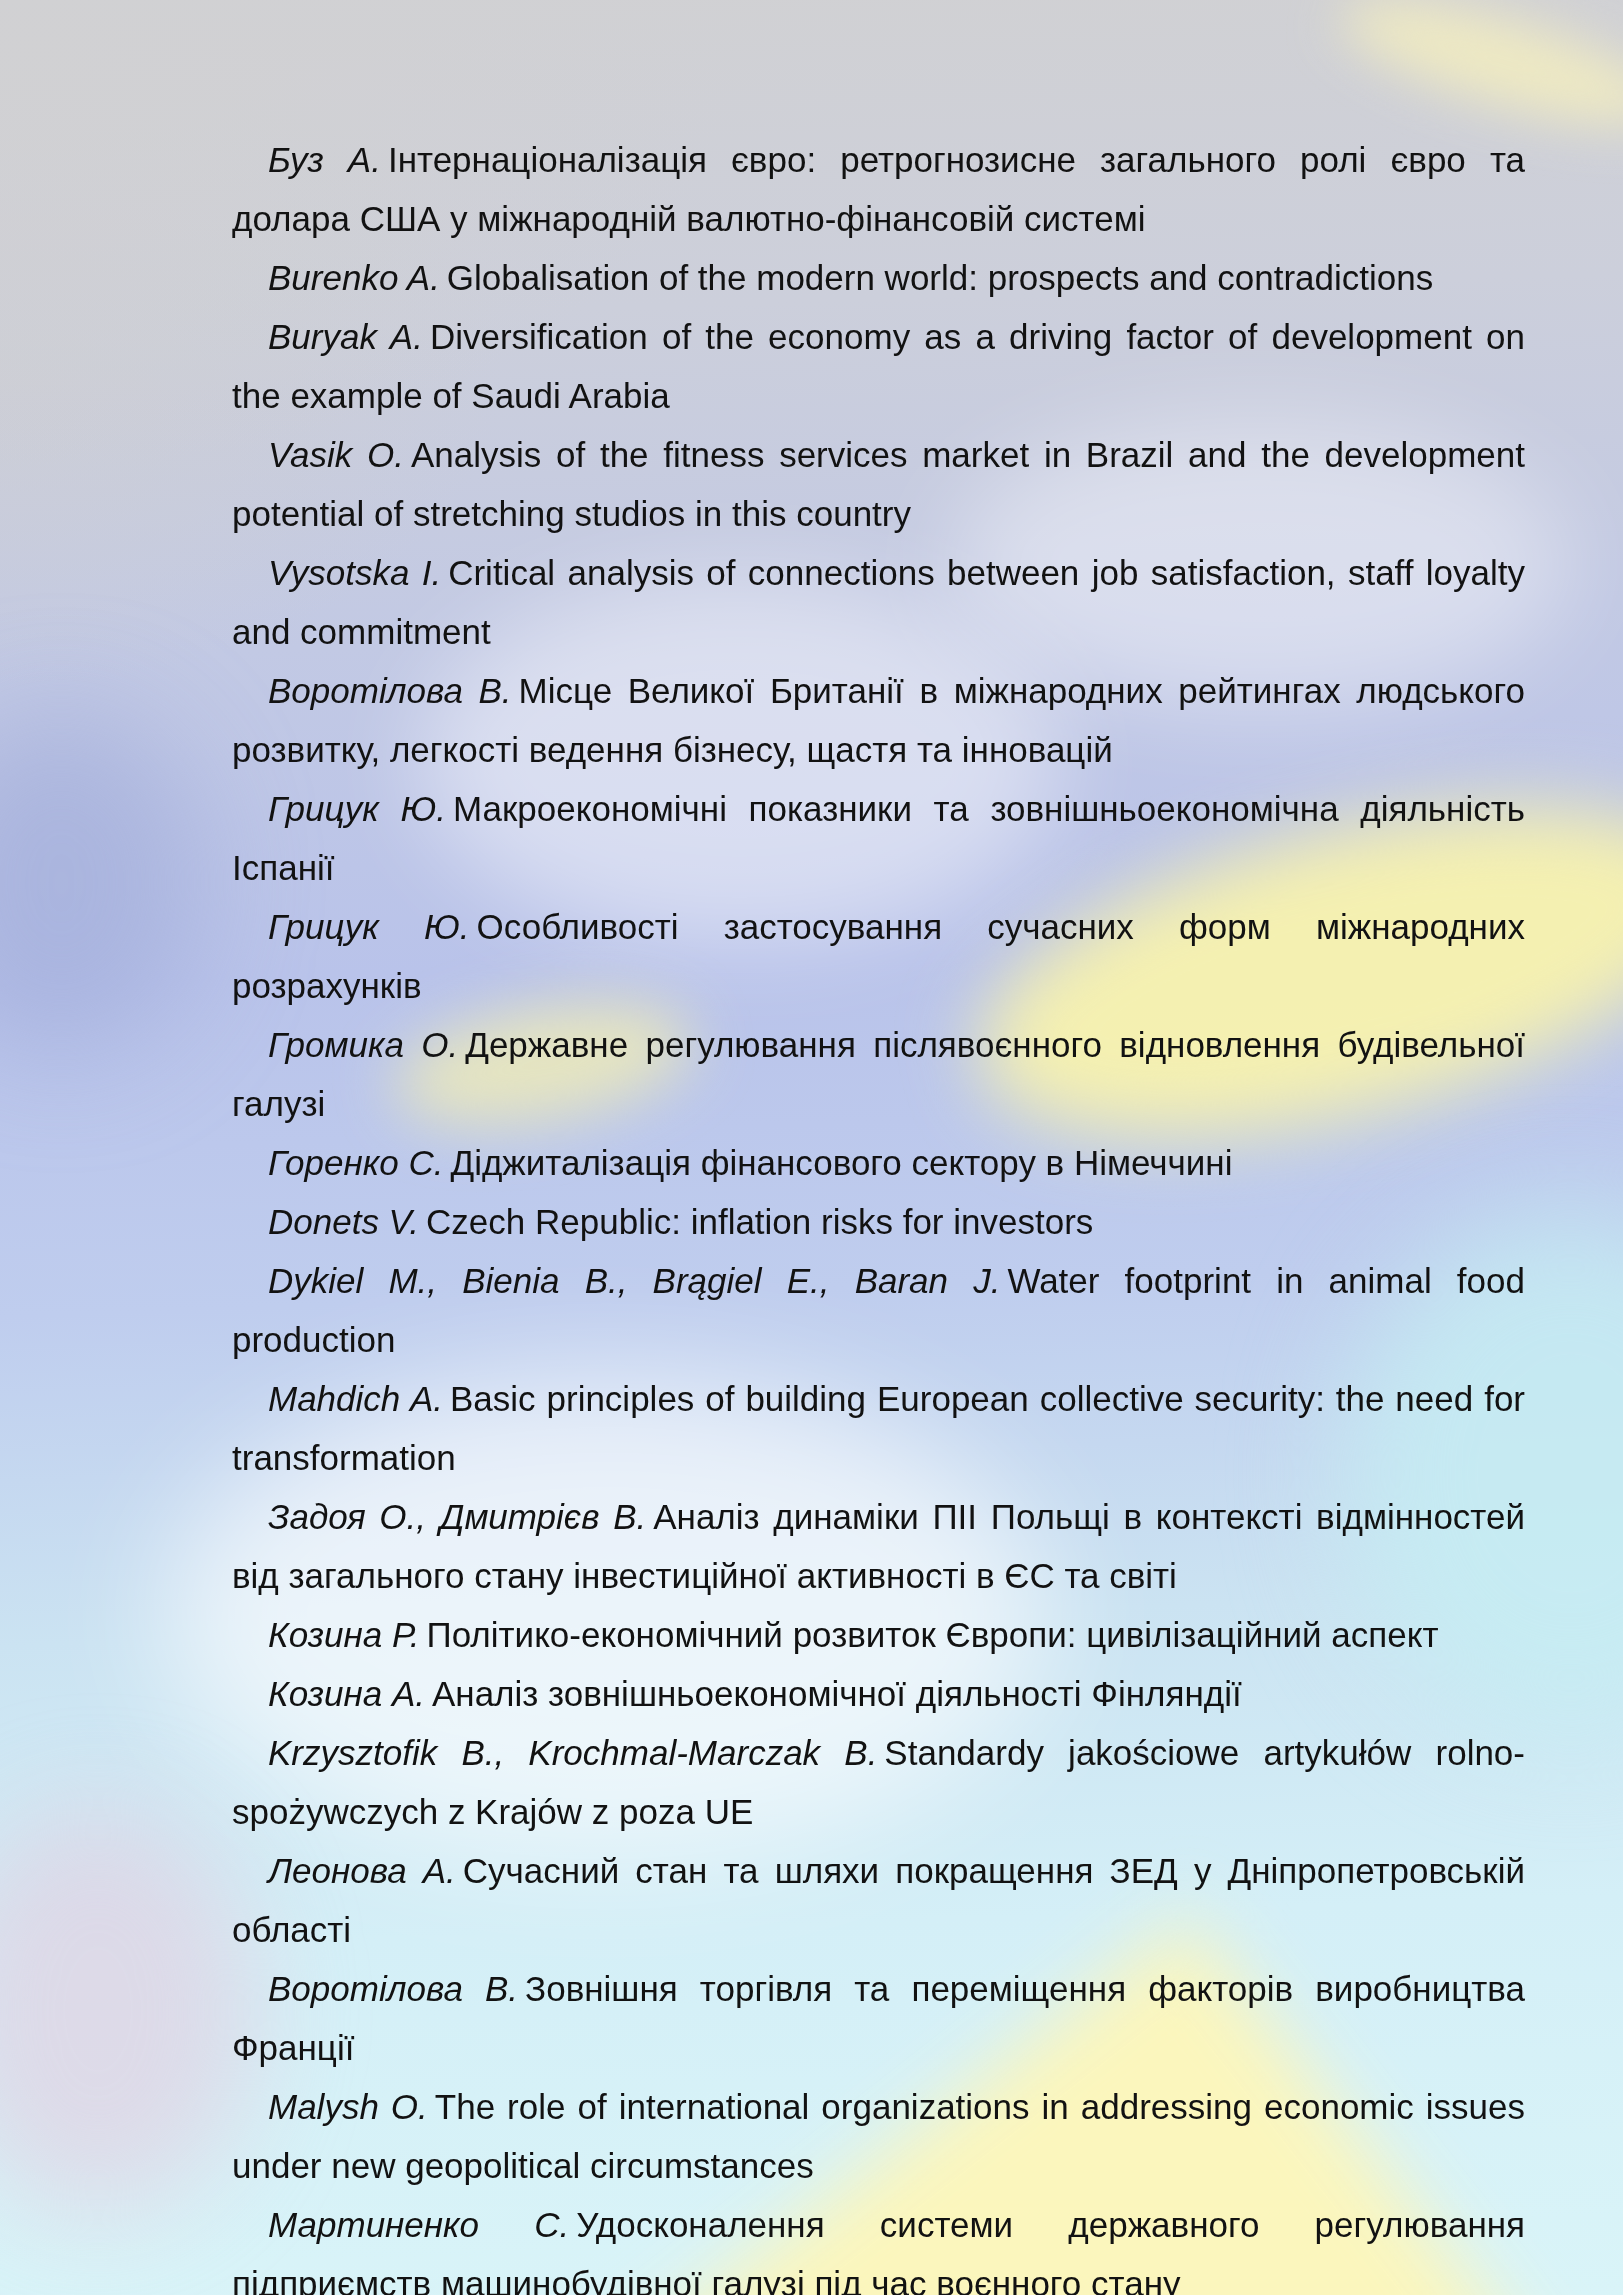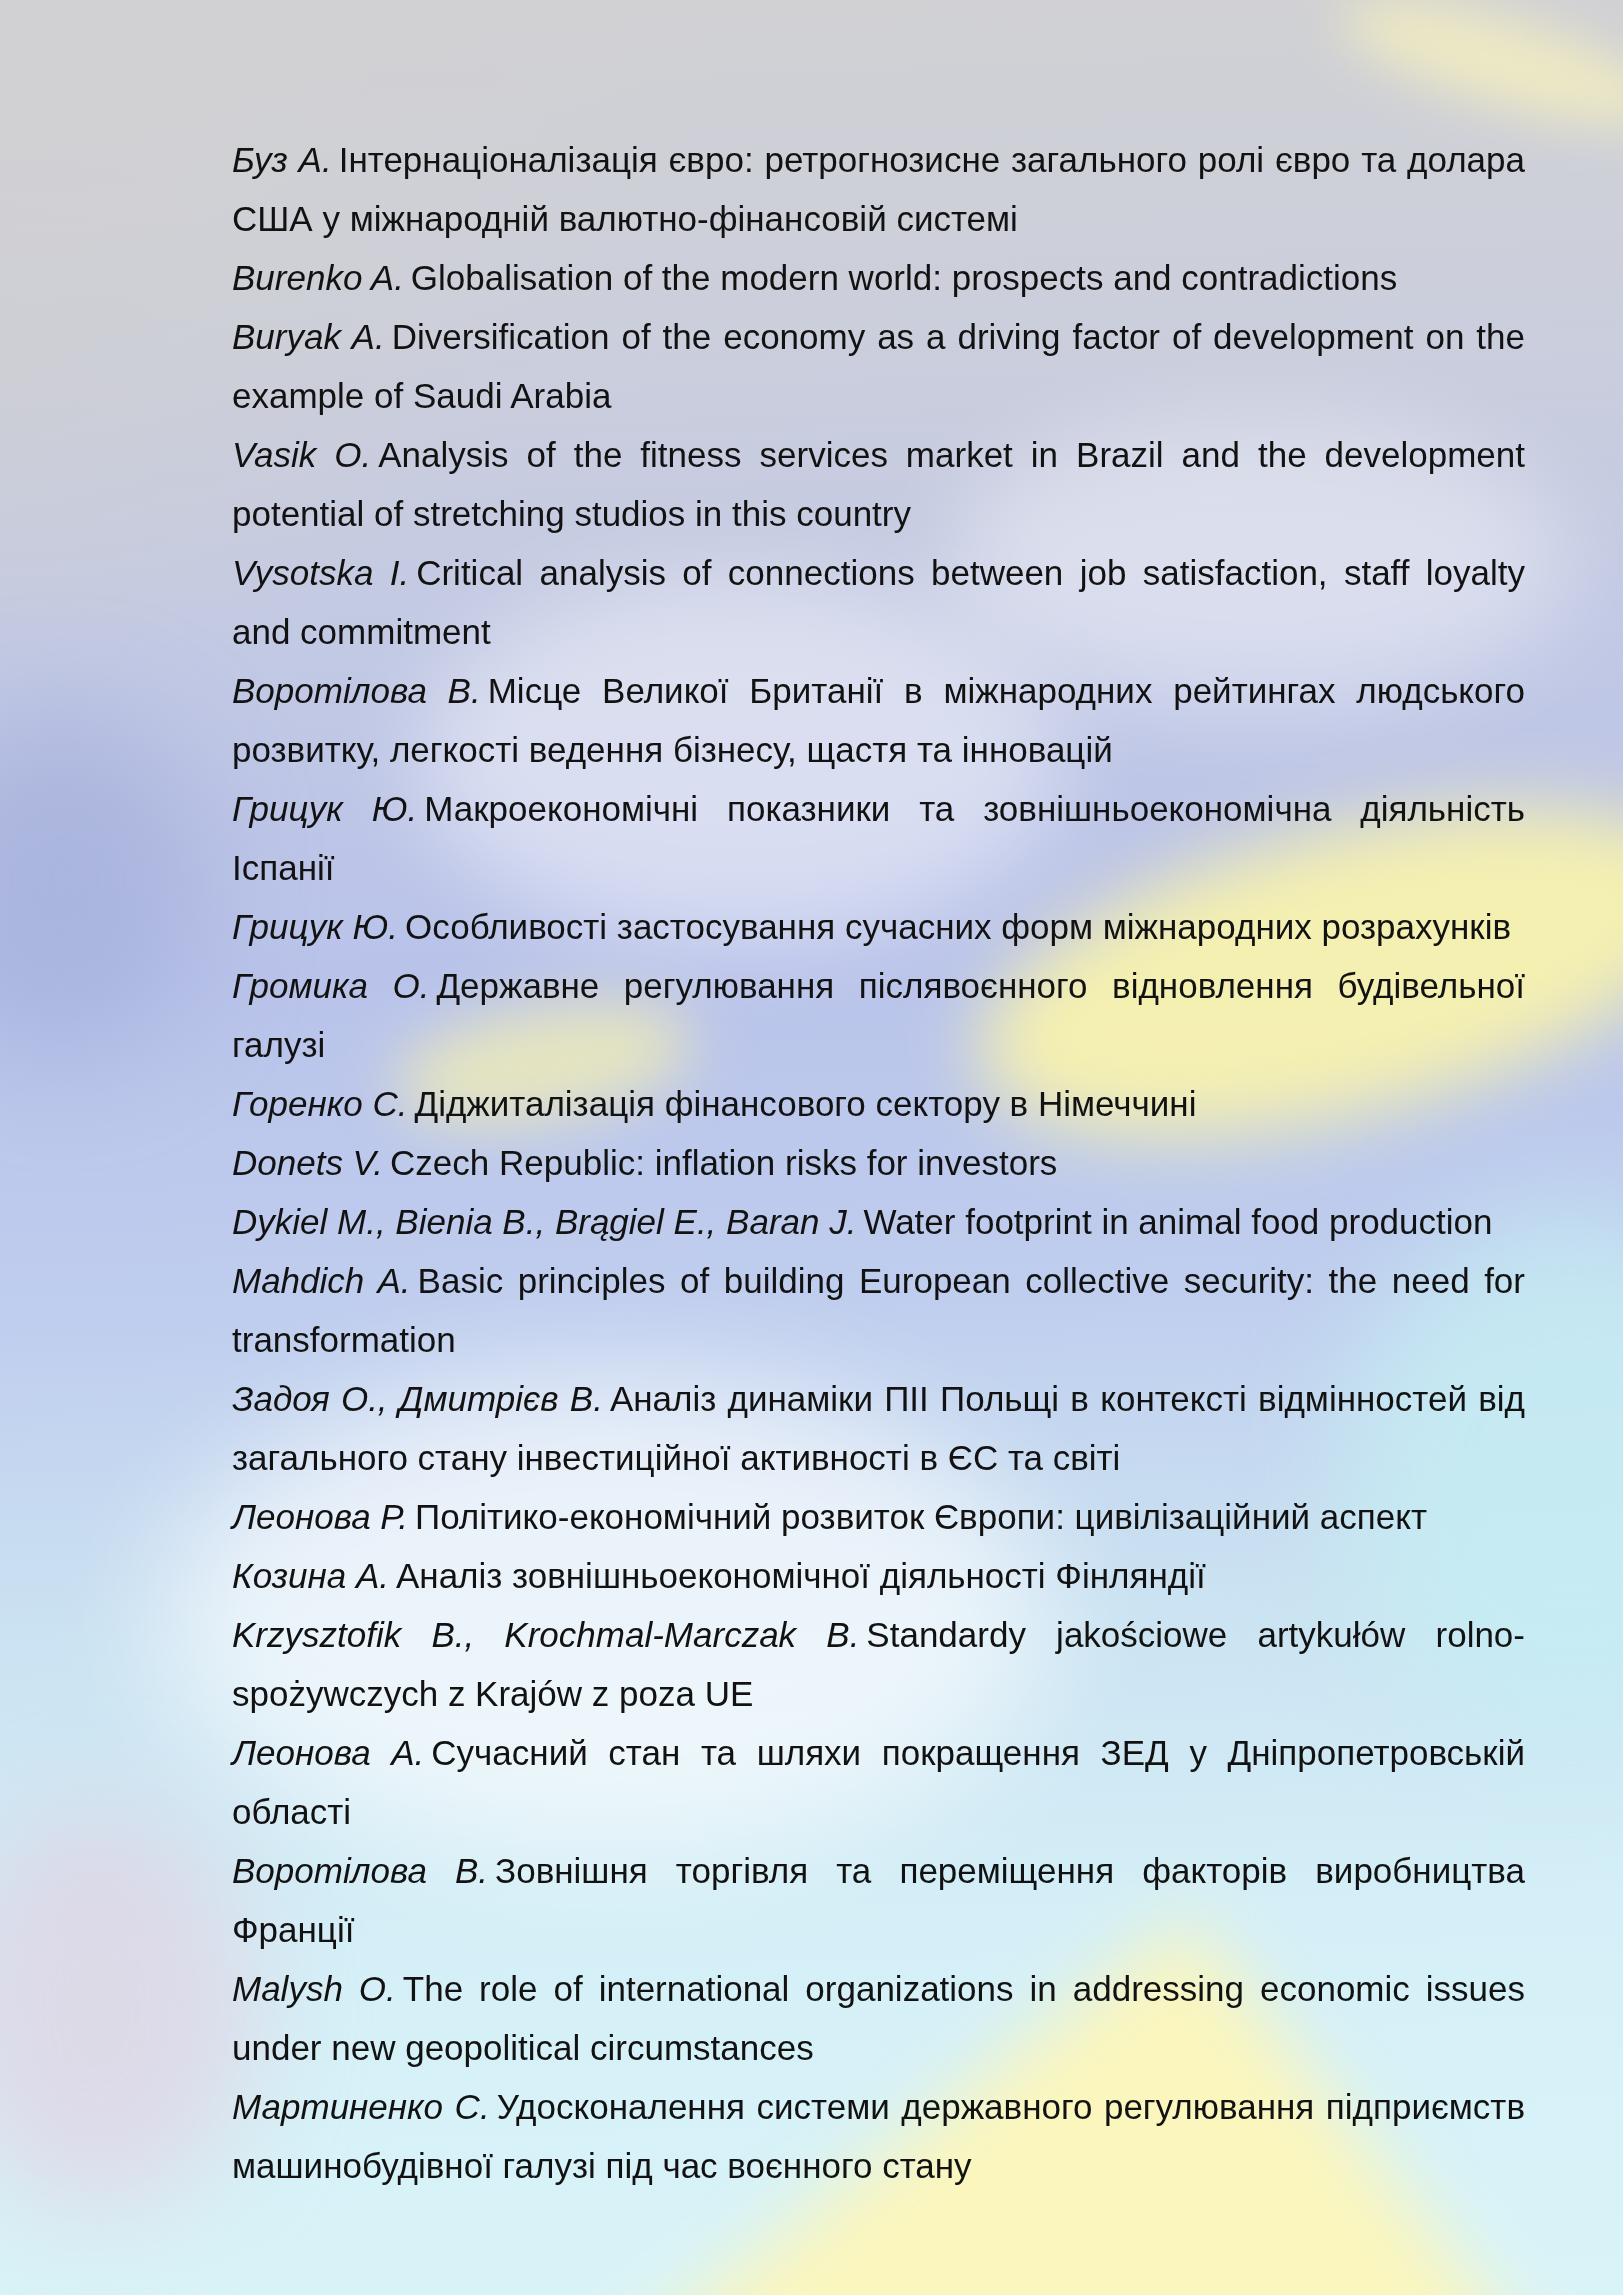--- a/index.html
+++ b/index.html
@@ -52,21 +52,21 @@
     position: absolute;
     left: 232px;
     top: 130px;
     width: 1293px;
     color: #121212;
     font-size: 35px;
     line-height: 59px;
     text-align: justify;
   }
   .entry { margin: 0; }
-  .authors { margin-right: 0.2em; }
+  .authors { margin-right: 0.2em; margin-left: 36px; }
 </style>
 </head>
 <body>
 
 <div class="page">
 
   <div class="bg-base"></div>
   <div class="blob b-white-upper"></div>
   <div class="blob b-white-mid"></div>
   <div class="blob b-dark-left"></div>
@@ -101,21 +101,21 @@
     <p class="entry"><i class="authors">Горенко С.</i><span class="title">Діджиталізація фінансового сектору в Німеччині</span></p>
 
     <p class="entry"><i class="authors">Donets V.</i><span class="title">Czech Republic: inflation risks for investors</span></p>
 
     <p class="entry"><i class="authors">Dykiel M., Bienia B., Brągiel E., Baran J.</i><span class="title">Water footprint in animal food production</span></p>
 
     <p class="entry"><i class="authors">Mahdich A.</i><span class="title">Basic principles of building European collective security: the need for transformation</span></p>
 
     <p class="entry"><i class="authors">Задоя О., Дмитрієв В.</i><span class="title">Аналіз динаміки ПІІ Польщі в контексті відмінностей від загального стану інвестиційної активності в ЄС та світі</span></p>
 
-    <p class="entry"><i class="authors">Леонова Р.</i><span class="title">Політико-економічний розвиток Європи: цивілізаційний аспект</span></p>
+    <p class="entry"><i class="authors">Козина Р.</i><span class="title">Політико-економічний розвиток Європи: цивілізаційний аспект</span></p>
 
     <p class="entry"><i class="authors">Козина А.</i><span class="title">Аналіз зовнішньоекономічної діяльності Фінляндії</span></p>
 
     <p class="entry"><i class="authors">Krzysztofik B., Krochmal-Marczak B.</i><span class="title">Standardy jakościowe artykułów rolno-spożywczych z Krajów z poza UE</span></p>
 
     <p class="entry"><i class="authors">Леонова А.</i><span class="title">Сучасний стан та шляхи покращення ЗЕД у Дніпропетровській області</span></p>
 
 
     <p class="entry"><i class="authors">Воротілова В.</i><span class="title">Зовнішня торгівля та переміщення факторів виробництва Франції</span></p>
 

